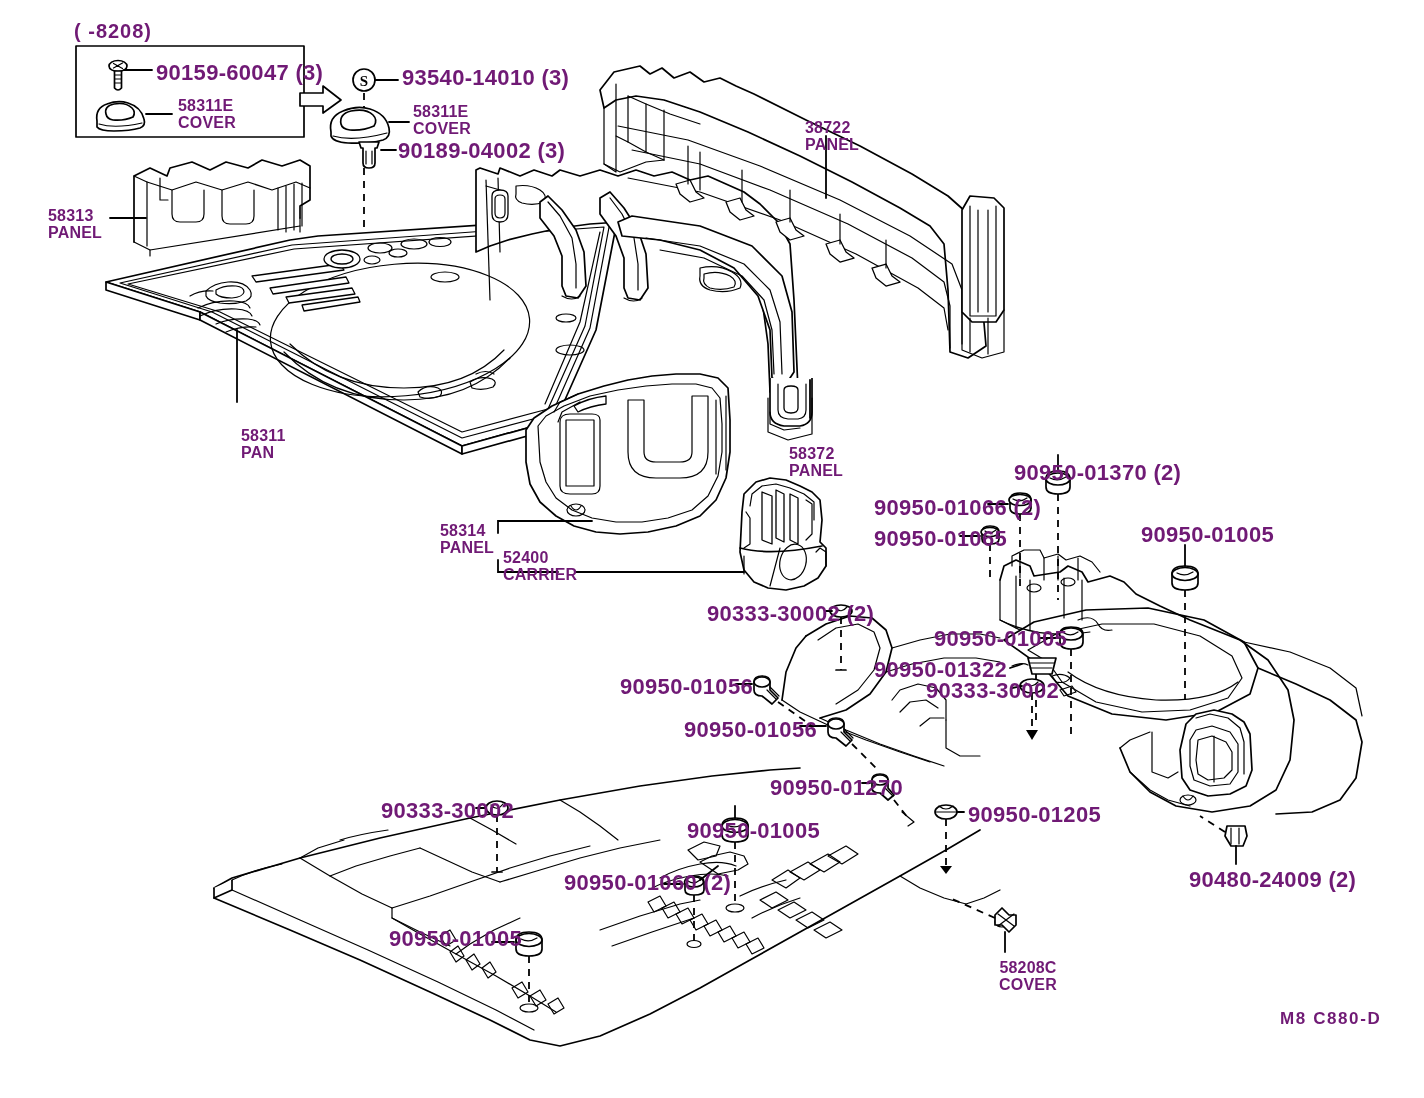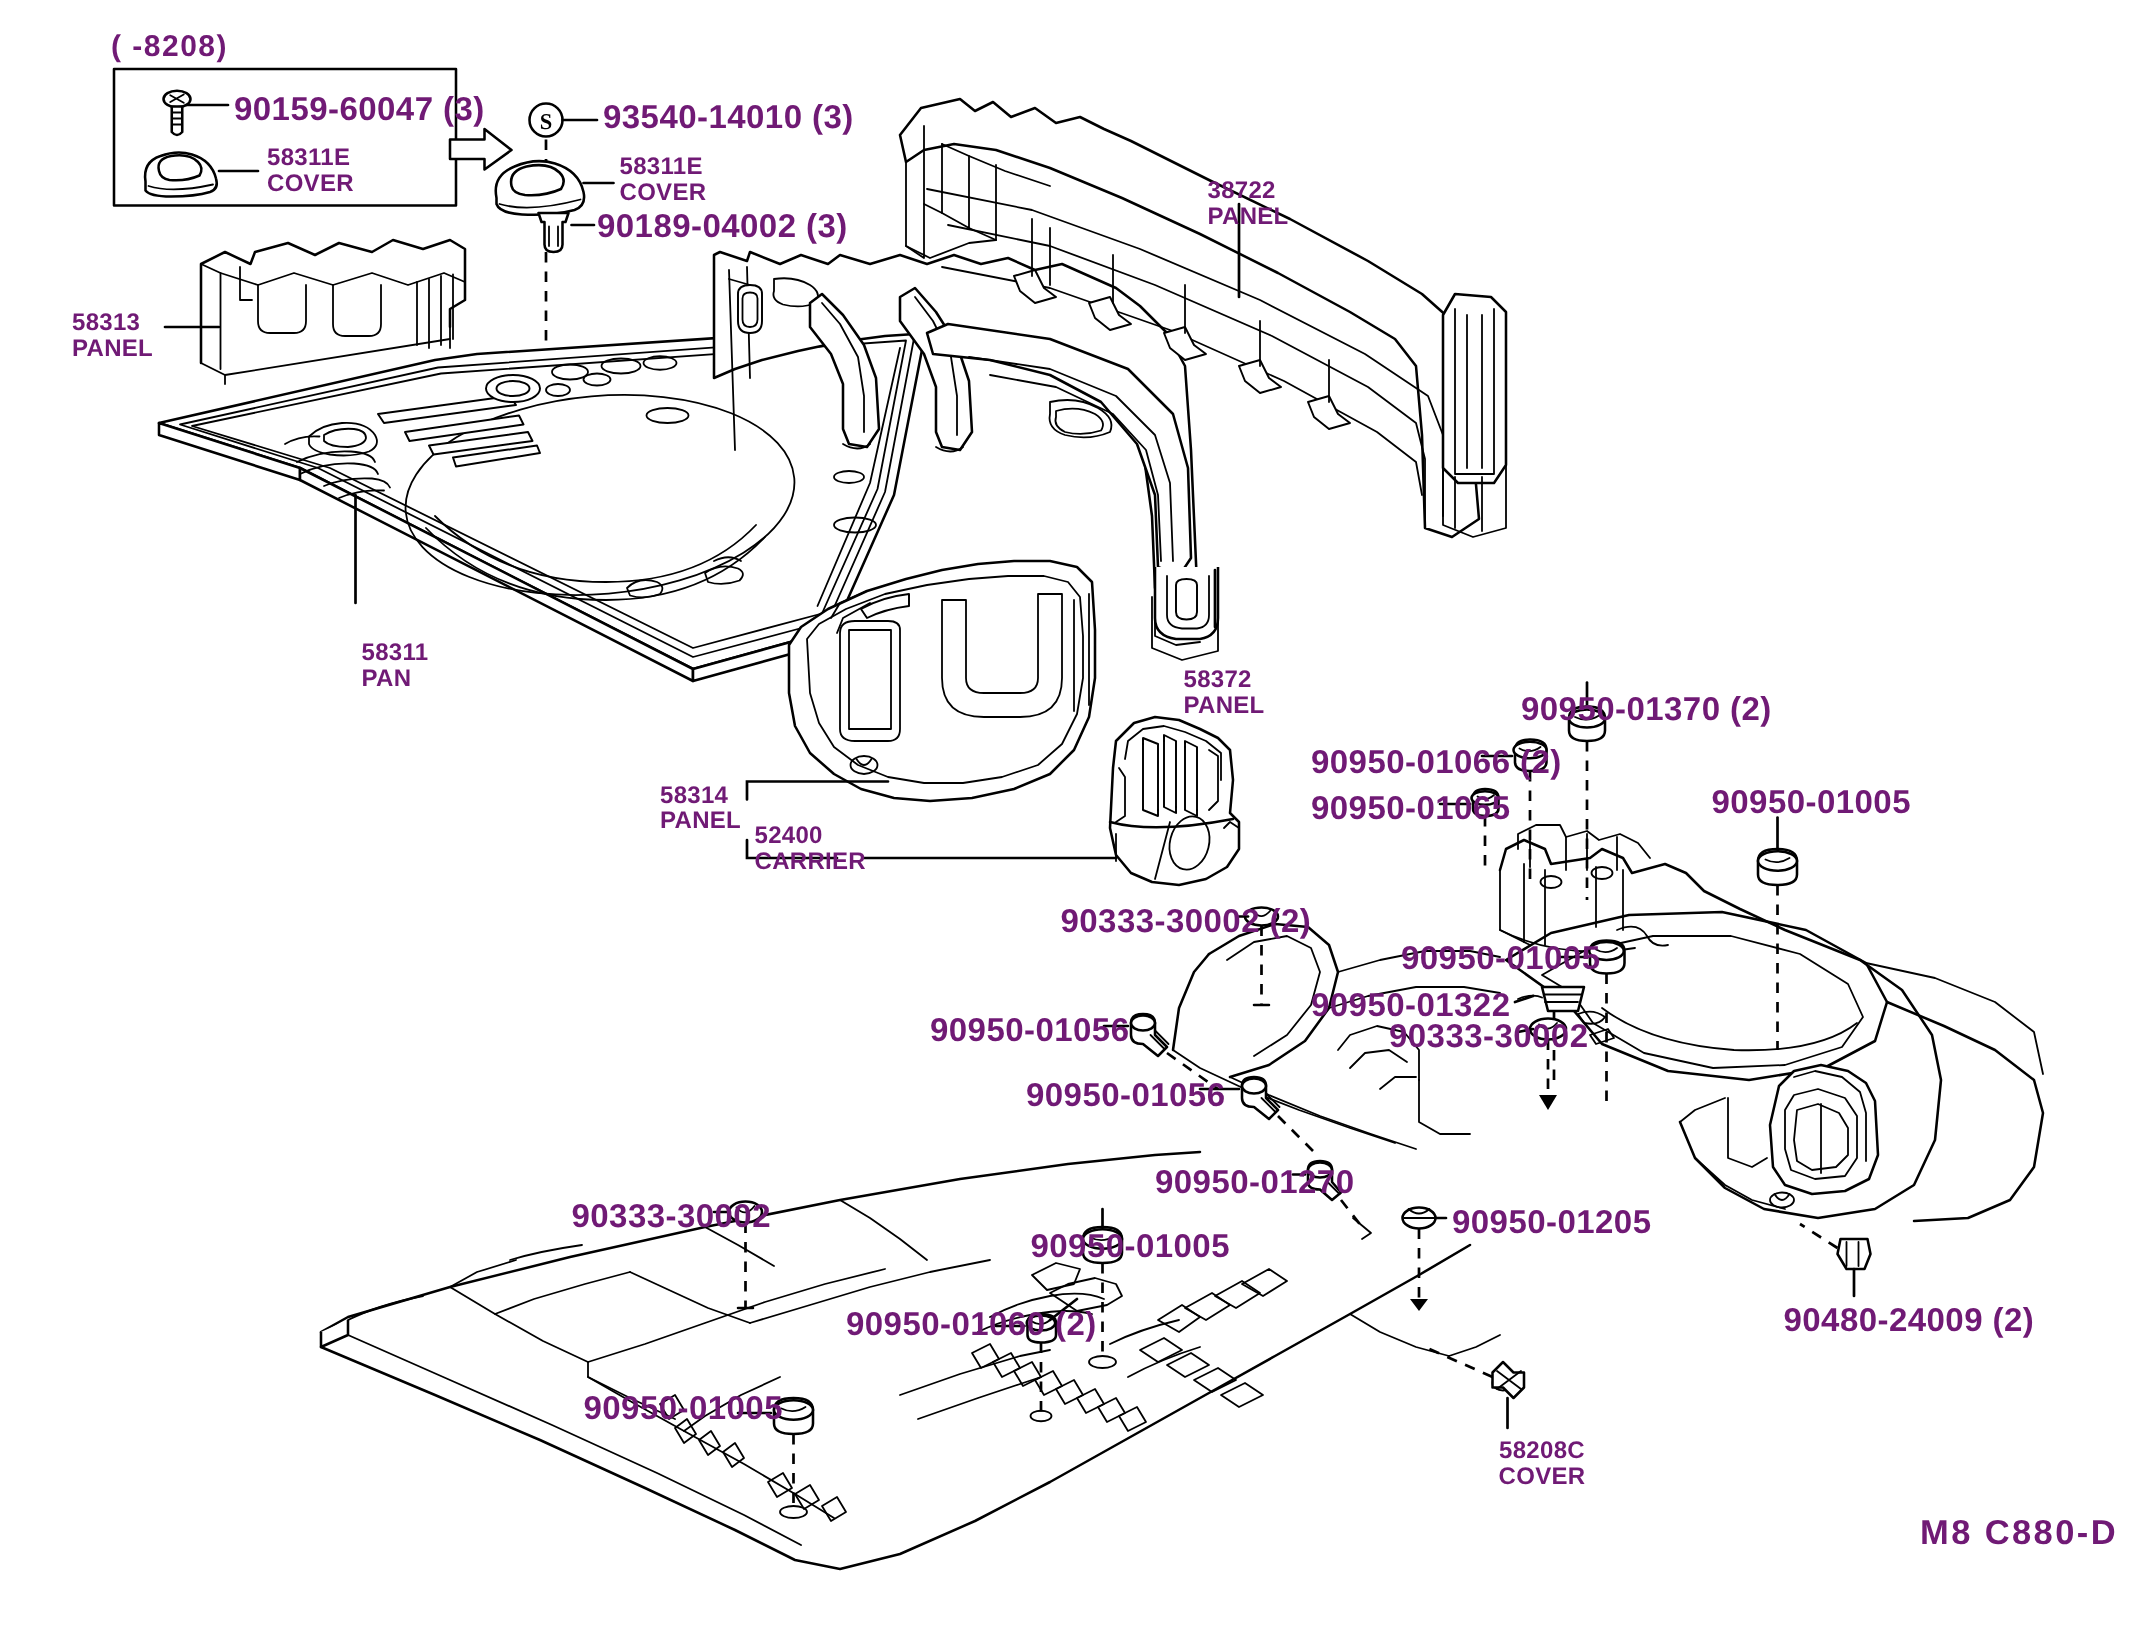--- a/index.html
+++ b/index.html
@@ -15,21 +15,21 @@
   .lbl{
     position:absolute;
     color:#701a75;
     font-family:"Liberation Sans","DejaVu Sans",sans-serif;
     font-weight:bold;
     white-space:nowrap;
     line-height:1.0;
     letter-spacing:0.2px;
   }
   .lbl.fastener{font-size:22px;letter-spacing:0.3px;}
-  .lbl.code{font-size:23px;letter-spacing:1.6px;}
+  .lbl.code{font-size:17px;letter-spacing:1.6px;}
   .lbl.hdr{font-size:20px;letter-spacing:1px;}
   .ctr{text-align:center;}
   .stack{display:block;}
   .stack .sub{display:block;margin-top:1px;}
 </style>
 </head>
 <body>
 
 <div id="stage">
 

